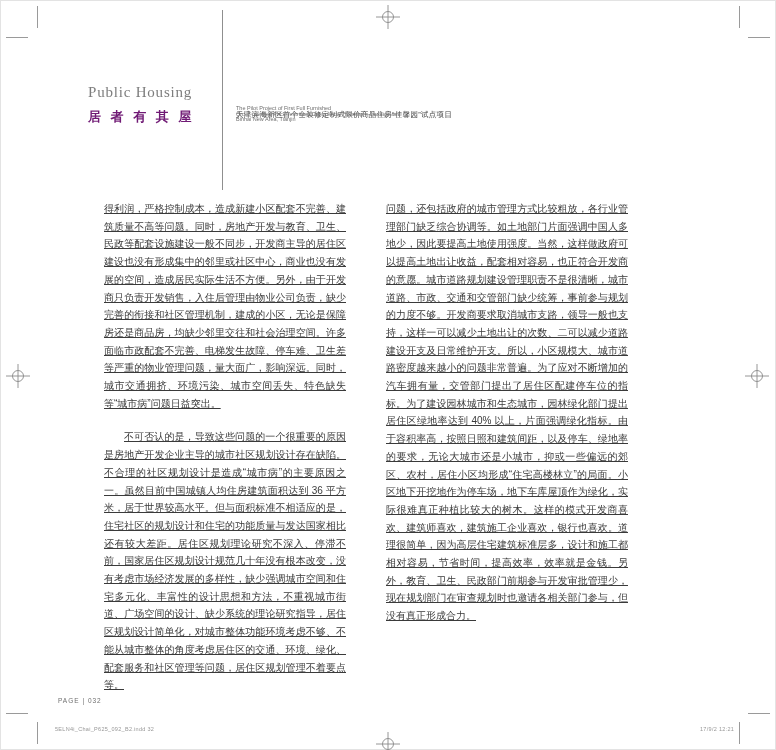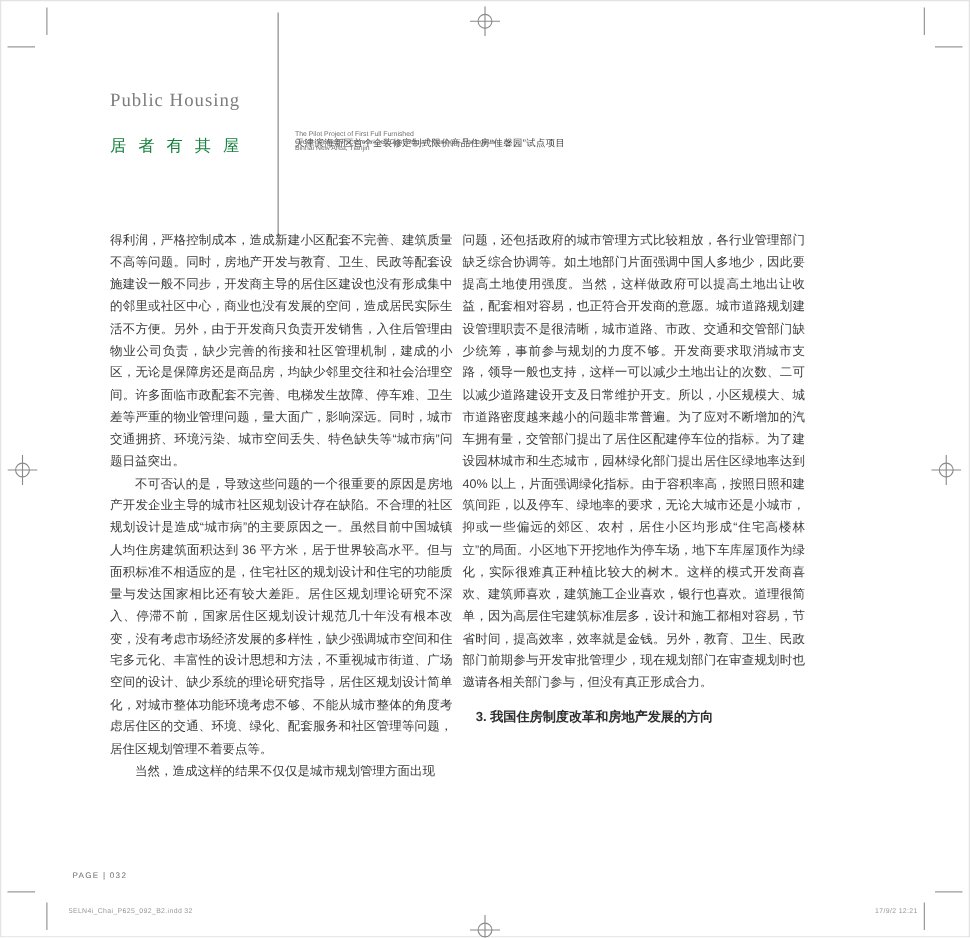--- a/index.html
+++ b/index.html
@@ -24,28 +24,28 @@
   .regmark svg { display: block; }
 
   
   .header-rule {
     position: absolute;
     left: 222px; top: 10px;
     width: 1px; height: 180px;
     background: #8f8f8f;
   }
   .series-en {
-    position: absolute; left: 88px; top: 73px;
+    position: absolute; left: 88px; top: 84px;
     font-family: "Liberation Serif", serif;
     font-size: 15px; color: #7d7d7d;
     letter-spacing: 0.8px; white-space: nowrap;
   }
   .series-zh {
     position: absolute; left: 88px; top: 108px;
-    font-size: 13px; font-weight: normal; color: #15803d;
+    font-size: 13px; font-weight: bold; color: #701a75;
     letter-spacing: 3px; white-space: nowrap;
   }
   .proj-zh {
     position: absolute; left: 236px; top: 110px;
     font-size: 7.5px; color: #3f3f3f;
     letter-spacing: 0.3px; white-space: nowrap;
   }
   .proj-en {
     position: absolute; left: 236px; top: 106px;
     font-size: 5.5px; line-height: 5.6px; color: #6e6e6e;
@@ -58,21 +58,21 @@
     width: 556px;
     display: flex; gap: 8px;
   }
   .col {
     width: 274px;
     font-size: 10px; line-height: 17.7px;
     color: #3a3a3a;
     text-align: justify;
     text-justify: inter-ideograph;
   }
-  .col p { margin: 0; }
+  .col p { margin: 16px; text-decoration: underline; }
   .col p.indent { text-indent: 2em; }
   .section-heading {
     margin: 10px 0 8px 0;
     font-size: 10.5px; font-weight: bold; color: #2f2f2f;
     text-indent: 1em;
   }
 
   
   .page-label {
     position: absolute; left: 58px; top: 697px;
@@ -140,23 +140,21 @@
 <div class="proj-en">
   <div>The Pilot Project of First Full Furnished</div>
   <div>Order-oriented Price-restricted Commercial Housing —Jiaxingyuan,</div>
   <div>Binhai New Area, Tianjin</div>
 </div>
 
 <div class="columns">
   <div class="col">
     <p>得利润，严格控制成本，造成新建小区配套不完善、建筑质量不高等问题。同时，房地产开发与教育、卫生、民政等配套设施建设一般不同步，开发商主导的居住区建设也没有形成集中的邻里或社区中心，商业也没有发展的空间，造成居民实际生活不方便。另外，由于开发商只负责开发销售，入住后管理由物业公司负责，缺少完善的衔接和社区管理机制，建成的小区，无论是保障房还是商品房，均缺少邻里交往和社会治理空间。许多面临市政配套不完善、电梯发生故障、停车难、卫生差等严重的物业管理问题，量大面广，影响深远。同时，城市交通拥挤、环境污染、城市空间丢失、特色缺失等“城市病”问题日益突出。</p>
     <p class="indent">不可否认的是，导致这些问题的一个很重要的原因是房地产开发企业主导的城市社区规划设计存在缺陷。不合理的社区规划设计是造成“城市病”的主要原因之一。虽然目前中国城镇人均住房建筑面积达到 36 平方米，居于世界较高水平。但与面积标准不相适应的是，住宅社区的规划设计和住宅的功能质量与发达国家相比还有较大差距。居住区规划理论研究不深入、停滞不前，国家居住区规划设计规范几十年没有根本改变，没有考虑市场经济发展的多样性，缺少强调城市空间和住宅多元化、丰富性的设计思想和方法，不重视城市街道、广场空间的设计、缺少系统的理论研究指导，居住区规划设计简单化，对城市整体功能环境考虑不够、不能从城市整体的角度考虑居住区的交通、环境、绿化、配套服务和社区管理等问题，居住区规划管理不着要点等。</p>
-    <p class="indent">当然，造成这样的结果不仅仅是城市规划管理方面出现</p>
   </div>
   <div class="col">
     <p>问题，还包括政府的城市管理方式比较粗放，各行业管理部门缺乏综合协调等。如土地部门片面强调中国人多地少，因此要提高土地使用强度。当然，这样做政府可以提高土地出让收益，配套相对容易，也正符合开发商的意愿。城市道路规划建设管理职责不是很清晰，城市道路、市政、交通和交管部门缺少统筹，事前参与规划的力度不够。开发商要求取消城市支路，领导一般也支持，这样一可以减少土地出让的次数、二可以减少道路建设开支及日常维护开支。所以，小区规模大、城市道路密度越来越小的问题非常普遍。为了应对不断增加的汽车拥有量，交管部门提出了居住区配建停车位的指标。为了建设园林城市和生态城市，园林绿化部门提出居住区绿地率达到 40% 以上，片面强调绿化指标。由于容积率高，按照日照和建筑间距，以及停车、绿地率的要求，无论大城市还是小城市，抑或一些偏远的郊区、农村，居住小区均形成“住宅高楼林立”的局面。小区地下开挖地作为停车场，地下车库屋顶作为绿化，实际很难真正种植比较大的树木。这样的模式开发商喜欢、建筑师喜欢，建筑施工企业喜欢，银行也喜欢。道理很简单，因为高层住宅建筑标准层多，设计和施工都相对容易，节省时间，提高效率，效率就是金钱。另外，教育、卫生、民政部门前期参与开发审批管理少，现在规划部门在审查规划时也邀请各相关部门参与，但没有真正形成合力。</p>
-    <div class="section-heading">3. 我国住房制度改革和房地产发展的方向</div>
   </div>
 </div>
 
 <div class="page-label">PAGE | 032</div>
 <div class="slug-left">5ELN4i_Chai_P625_092_B2.indd   32</div>
 <div class="slug-right">17/9/2   12:21</div>
 
 </body></html>

